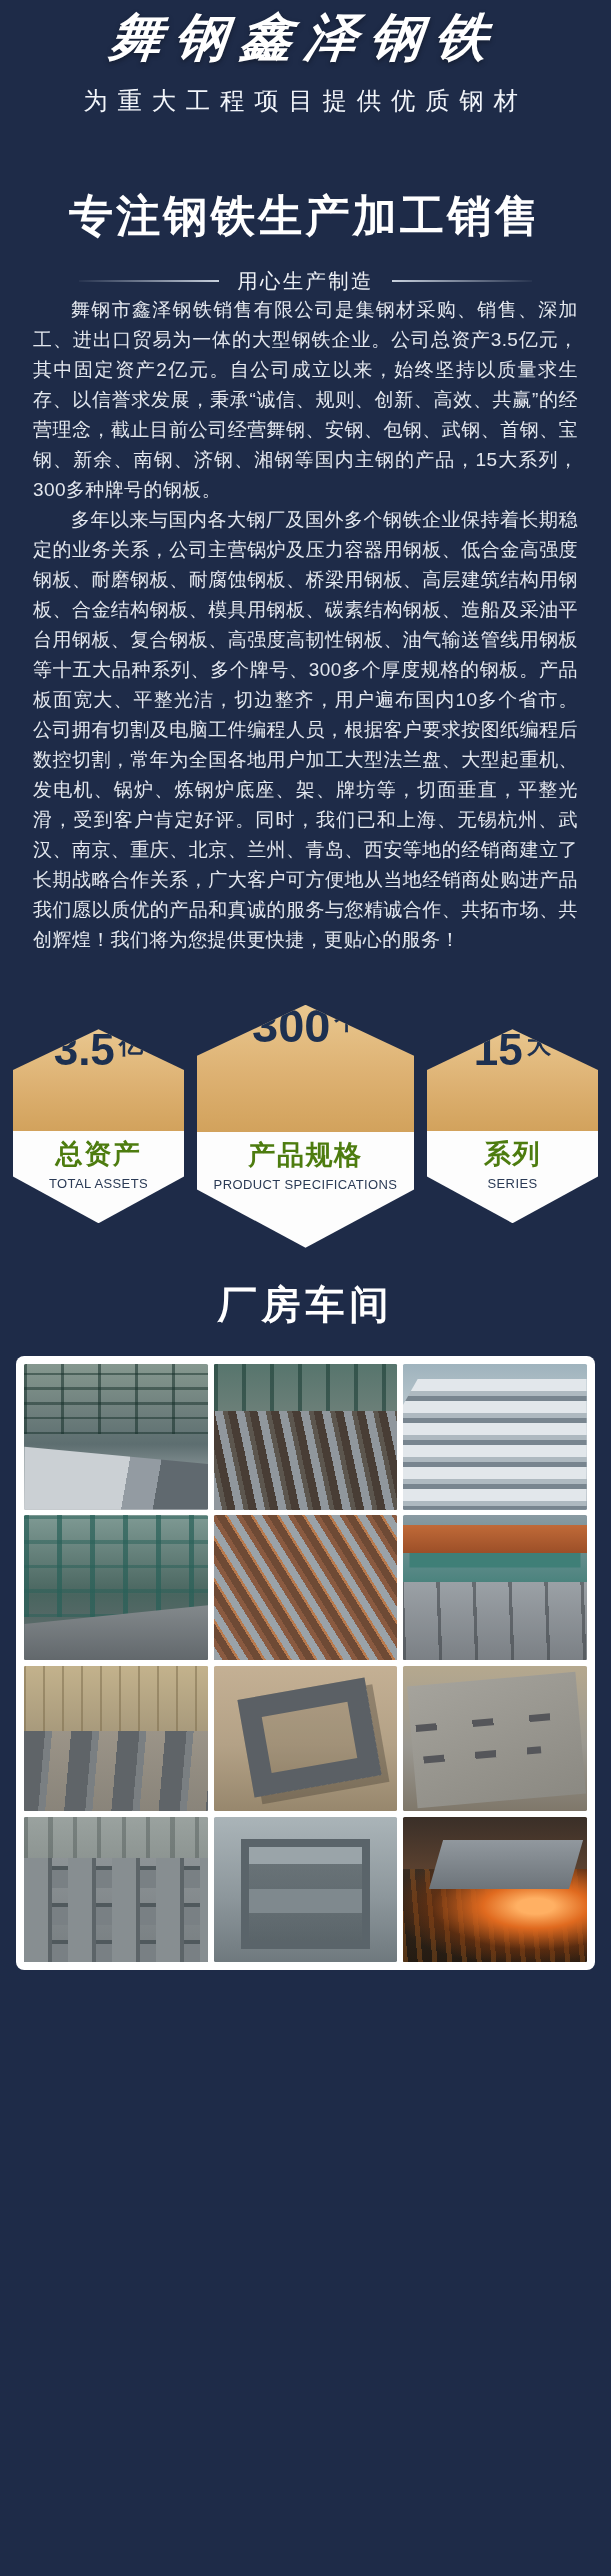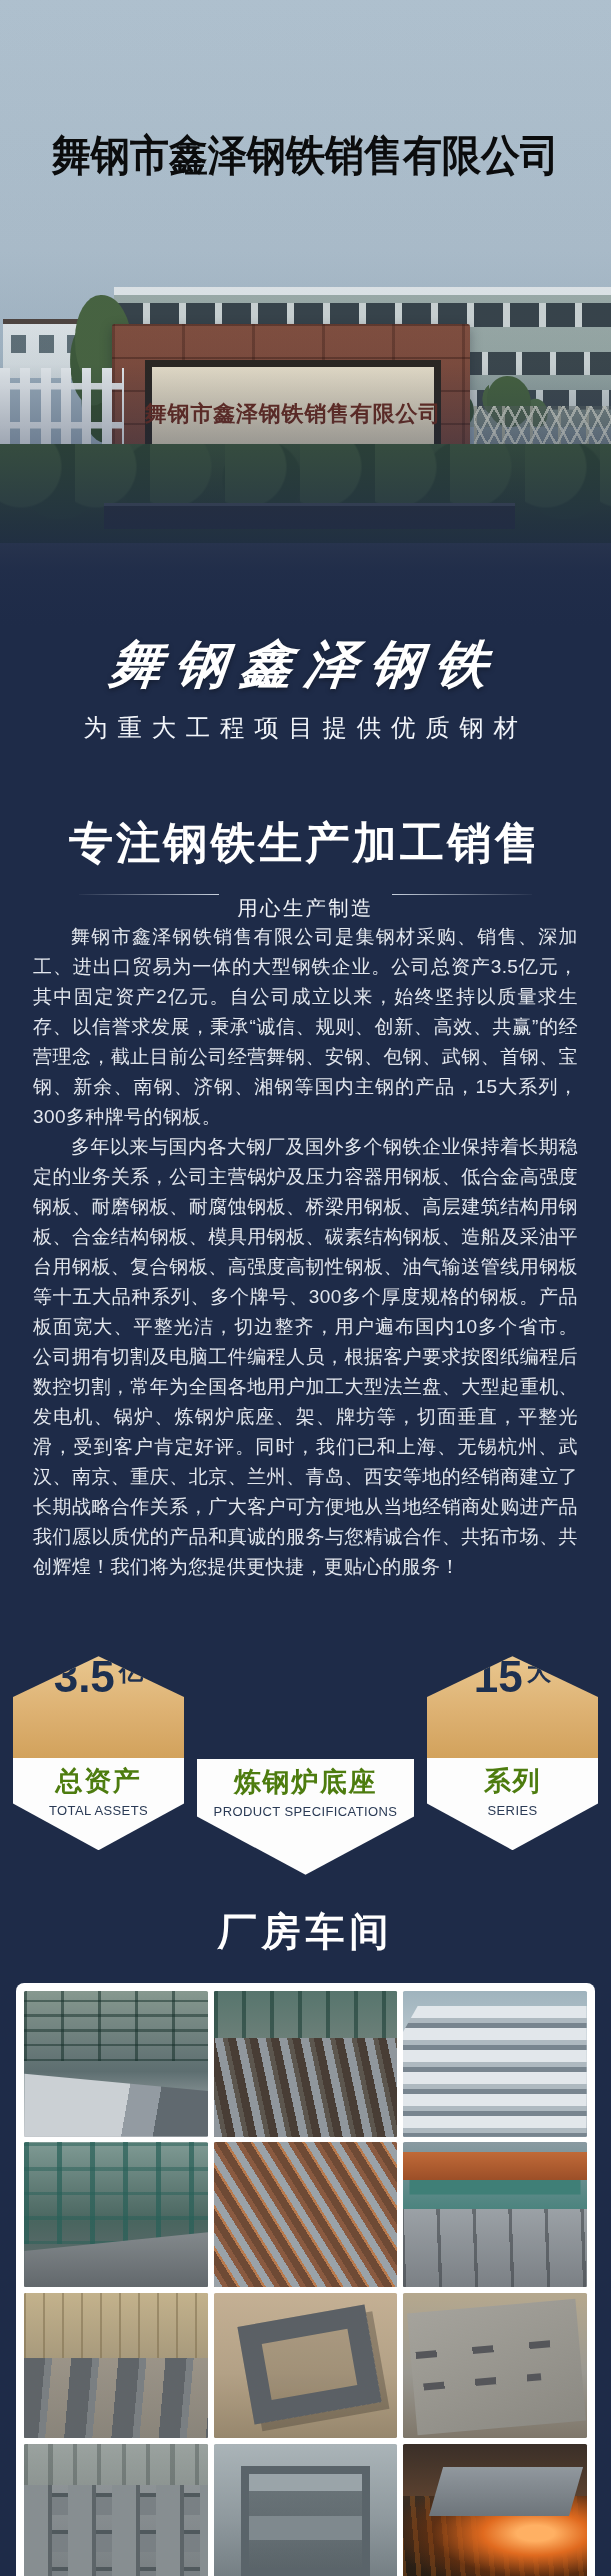--- a/index.html
+++ b/index.html
@@ -74,21 +74,21 @@
   
   .brand-title{margin-top:11.4px;text-align:center;color:#fff;font-size:52px;line-height:52px;
         font-weight:900;font-style:italic;letter-spacing:13px;transform:skewX(-6deg);
         text-shadow:0 1.6px 4.9px rgba(0,0,0,.35);}
   .brand-sub{margin-top:24.4px;text-align:center;color:#f2f5fa;font-size:24.4px;line-height:29px;
         letter-spacing:9.8px;font-weight:400;font-family:Liberation Mono, monospace;}
 
   
   .intro-title{margin:75px 0 0;text-align:center;color:#fff;font-size:44px;line-height:47px;
         font-weight:900;letter-spacing:3.3px;}
-  .tagline{margin:28px auto 0;width:453px;height:28px;display:flex;gap:18px;}
+  .tagline{margin:28px auto 0;width:453px;height:28px;display:flex;align-items:center;gap:18px;}
   .tagline .txt{color:#eef1f6;font-size:20.4px;letter-spacing:2.4px;white-space:nowrap;}
   .tagline .line{flex:1;height:1.6px;}
   .tagline .line.l{background:linear-gradient(90deg,rgba(255,255,255,.04),rgba(230,238,248,.85));}
   .tagline .line.r{background:linear-gradient(270deg,rgba(255,255,255,.04),rgba(230,238,248,.85));}
   .paras{padding:0 33px;}
   .para{margin:0;color:#e3e7ee;font-size:19px;line-height:30px;text-align:justify;
         text-indent:2em;letter-spacing:0.4px;}
 
   
   .stats{margin-top:50px;height:243px;display:flex;justify-content:center;align-items:flex-start;gap:13px;}
@@ -172,39 +172,20 @@
   .ph[data-kind="flame"]::after{inset:36% 0 0 0;background:
         radial-gradient(ellipse at 72% 40%,#ffb063 0 10%,#e06a1f 28%,rgba(130,55,12,.55) 55%,transparent 78%),
         repeating-linear-gradient(85deg,rgba(255,140,40,.22) 0 4.9px,transparent 4.9px 14.7px),
         linear-gradient(#3a2d22,#241b12);}
 </style>
 </head>
 <body>
 
 <div class="page">
 
-  <header class="hero">
-    <div class="bld-main"></div>
-    <div class="bld-left"></div>
-    <div class="tree t1"></div>
-    <div class="trees-row"></div>
-    <div class="tree t2"></div>
-    <div class="ground"></div>
-    <div class="sign">
-      <div class="plaque">
-        <div class="plaque-face">舞钢市鑫泽钢铁销售有限公司</div>
-      </div>
-    </div>
-    <div class="fence"></div>
-    <div class="gate"></div>
-    <div class="hedge"></div>
-    <div class="planter"></div>
-    <div class="fade"></div>
-    <h1 class="top-title">舞钢市鑫泽钢铁销售有限公司</h1>
-  </header>
 
   <section>
     <div class="brand-title">舞钢鑫泽钢铁</div>
     <div class="brand-sub">为重大工程项目提供优质钢材</div>
   </section>
 
   <section>
     <h2 class="intro-title">专注钢铁生产加工销售</h2>
     <div class="tagline">
       <span class="line l"></span>
@@ -222,22 +203,26 @@
       <div class="gold">
         <span class="num">3.5</span>
         <span class="unit">亿</span>
       </div>
       <div class="white">
         <div class="stat-label">总资产</div>
         <div class="stat-en">TOTAL ASSETS</div>
       </div>
     </div>
     <div class="stat big">
+      <div class="gold">
+        <span class="num">300</span>
+        <span class="unit">个</span>
+      </div>
       <div class="white">
-        <div class="stat-label">炼钢炉底座</div>
+        <div class="stat-label">产品规格</div>
         <div class="stat-en">PRODUCT SPECIFICATIONS</div>
       </div>
     </div>
     <div class="stat small">
       <div class="gold">
         <span class="num">15</span>
         <span class="unit">大</span>
       </div>
       <div class="white">
         <div class="stat-label">系列</div>

